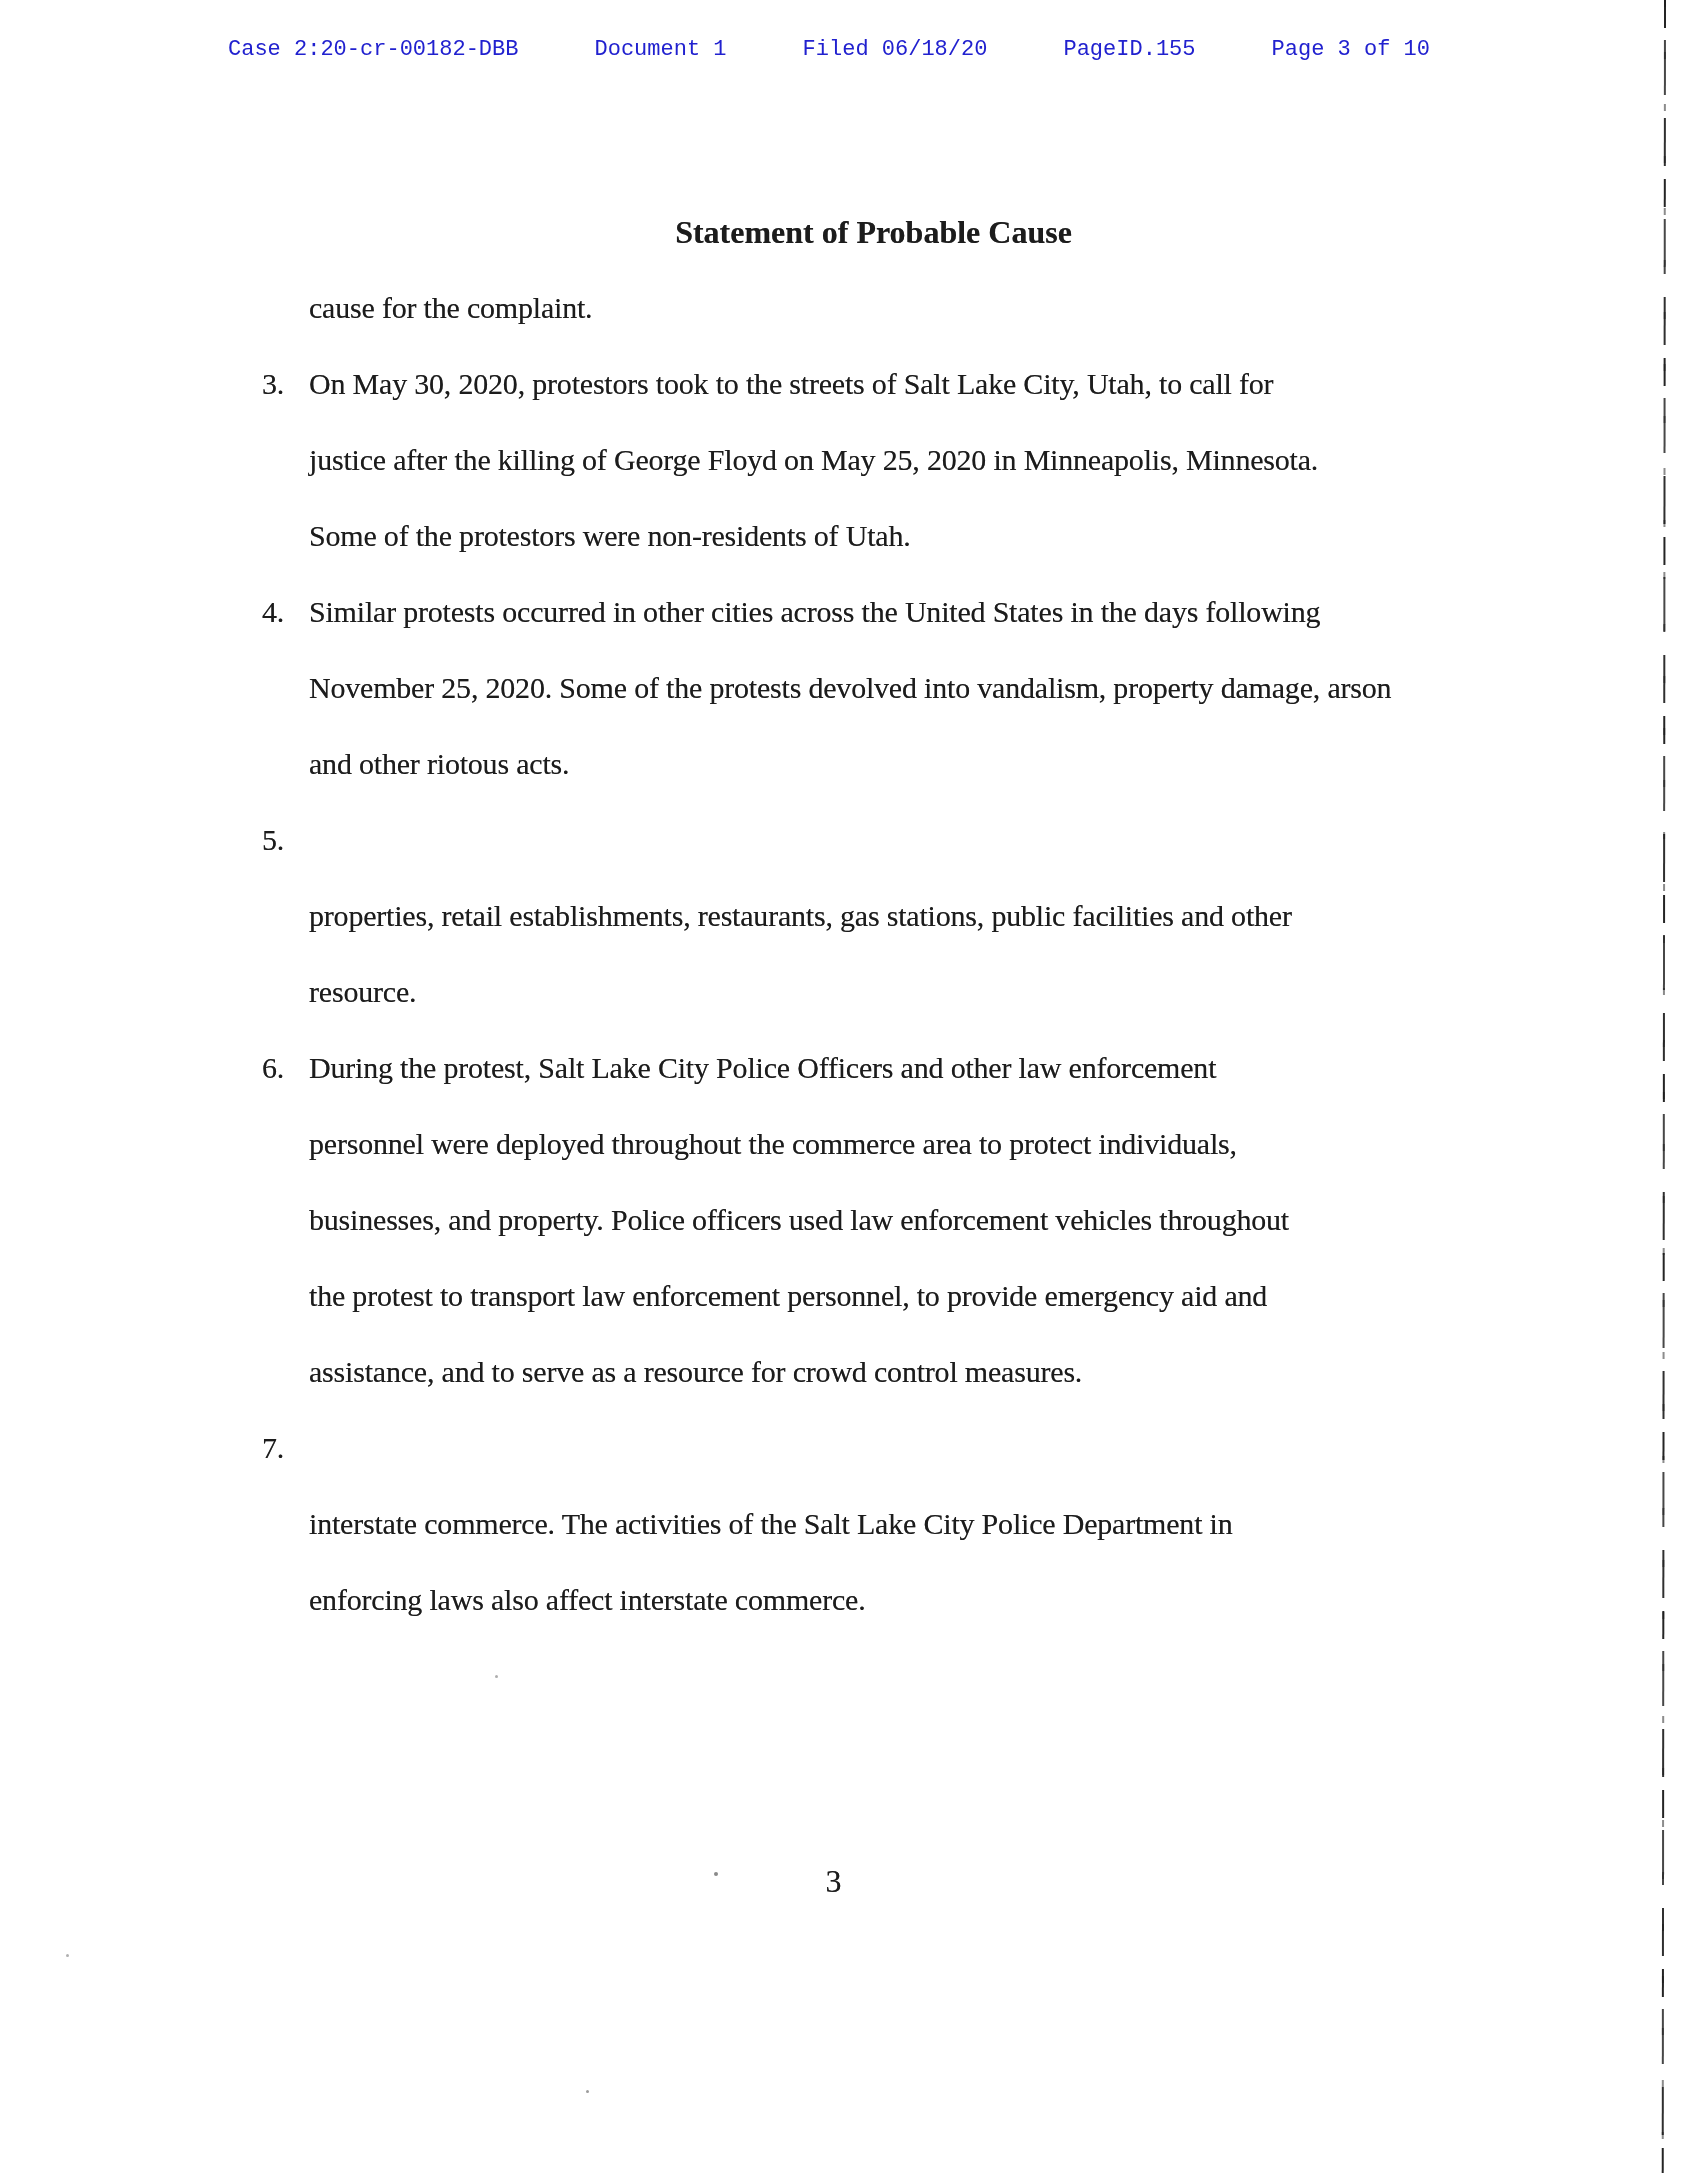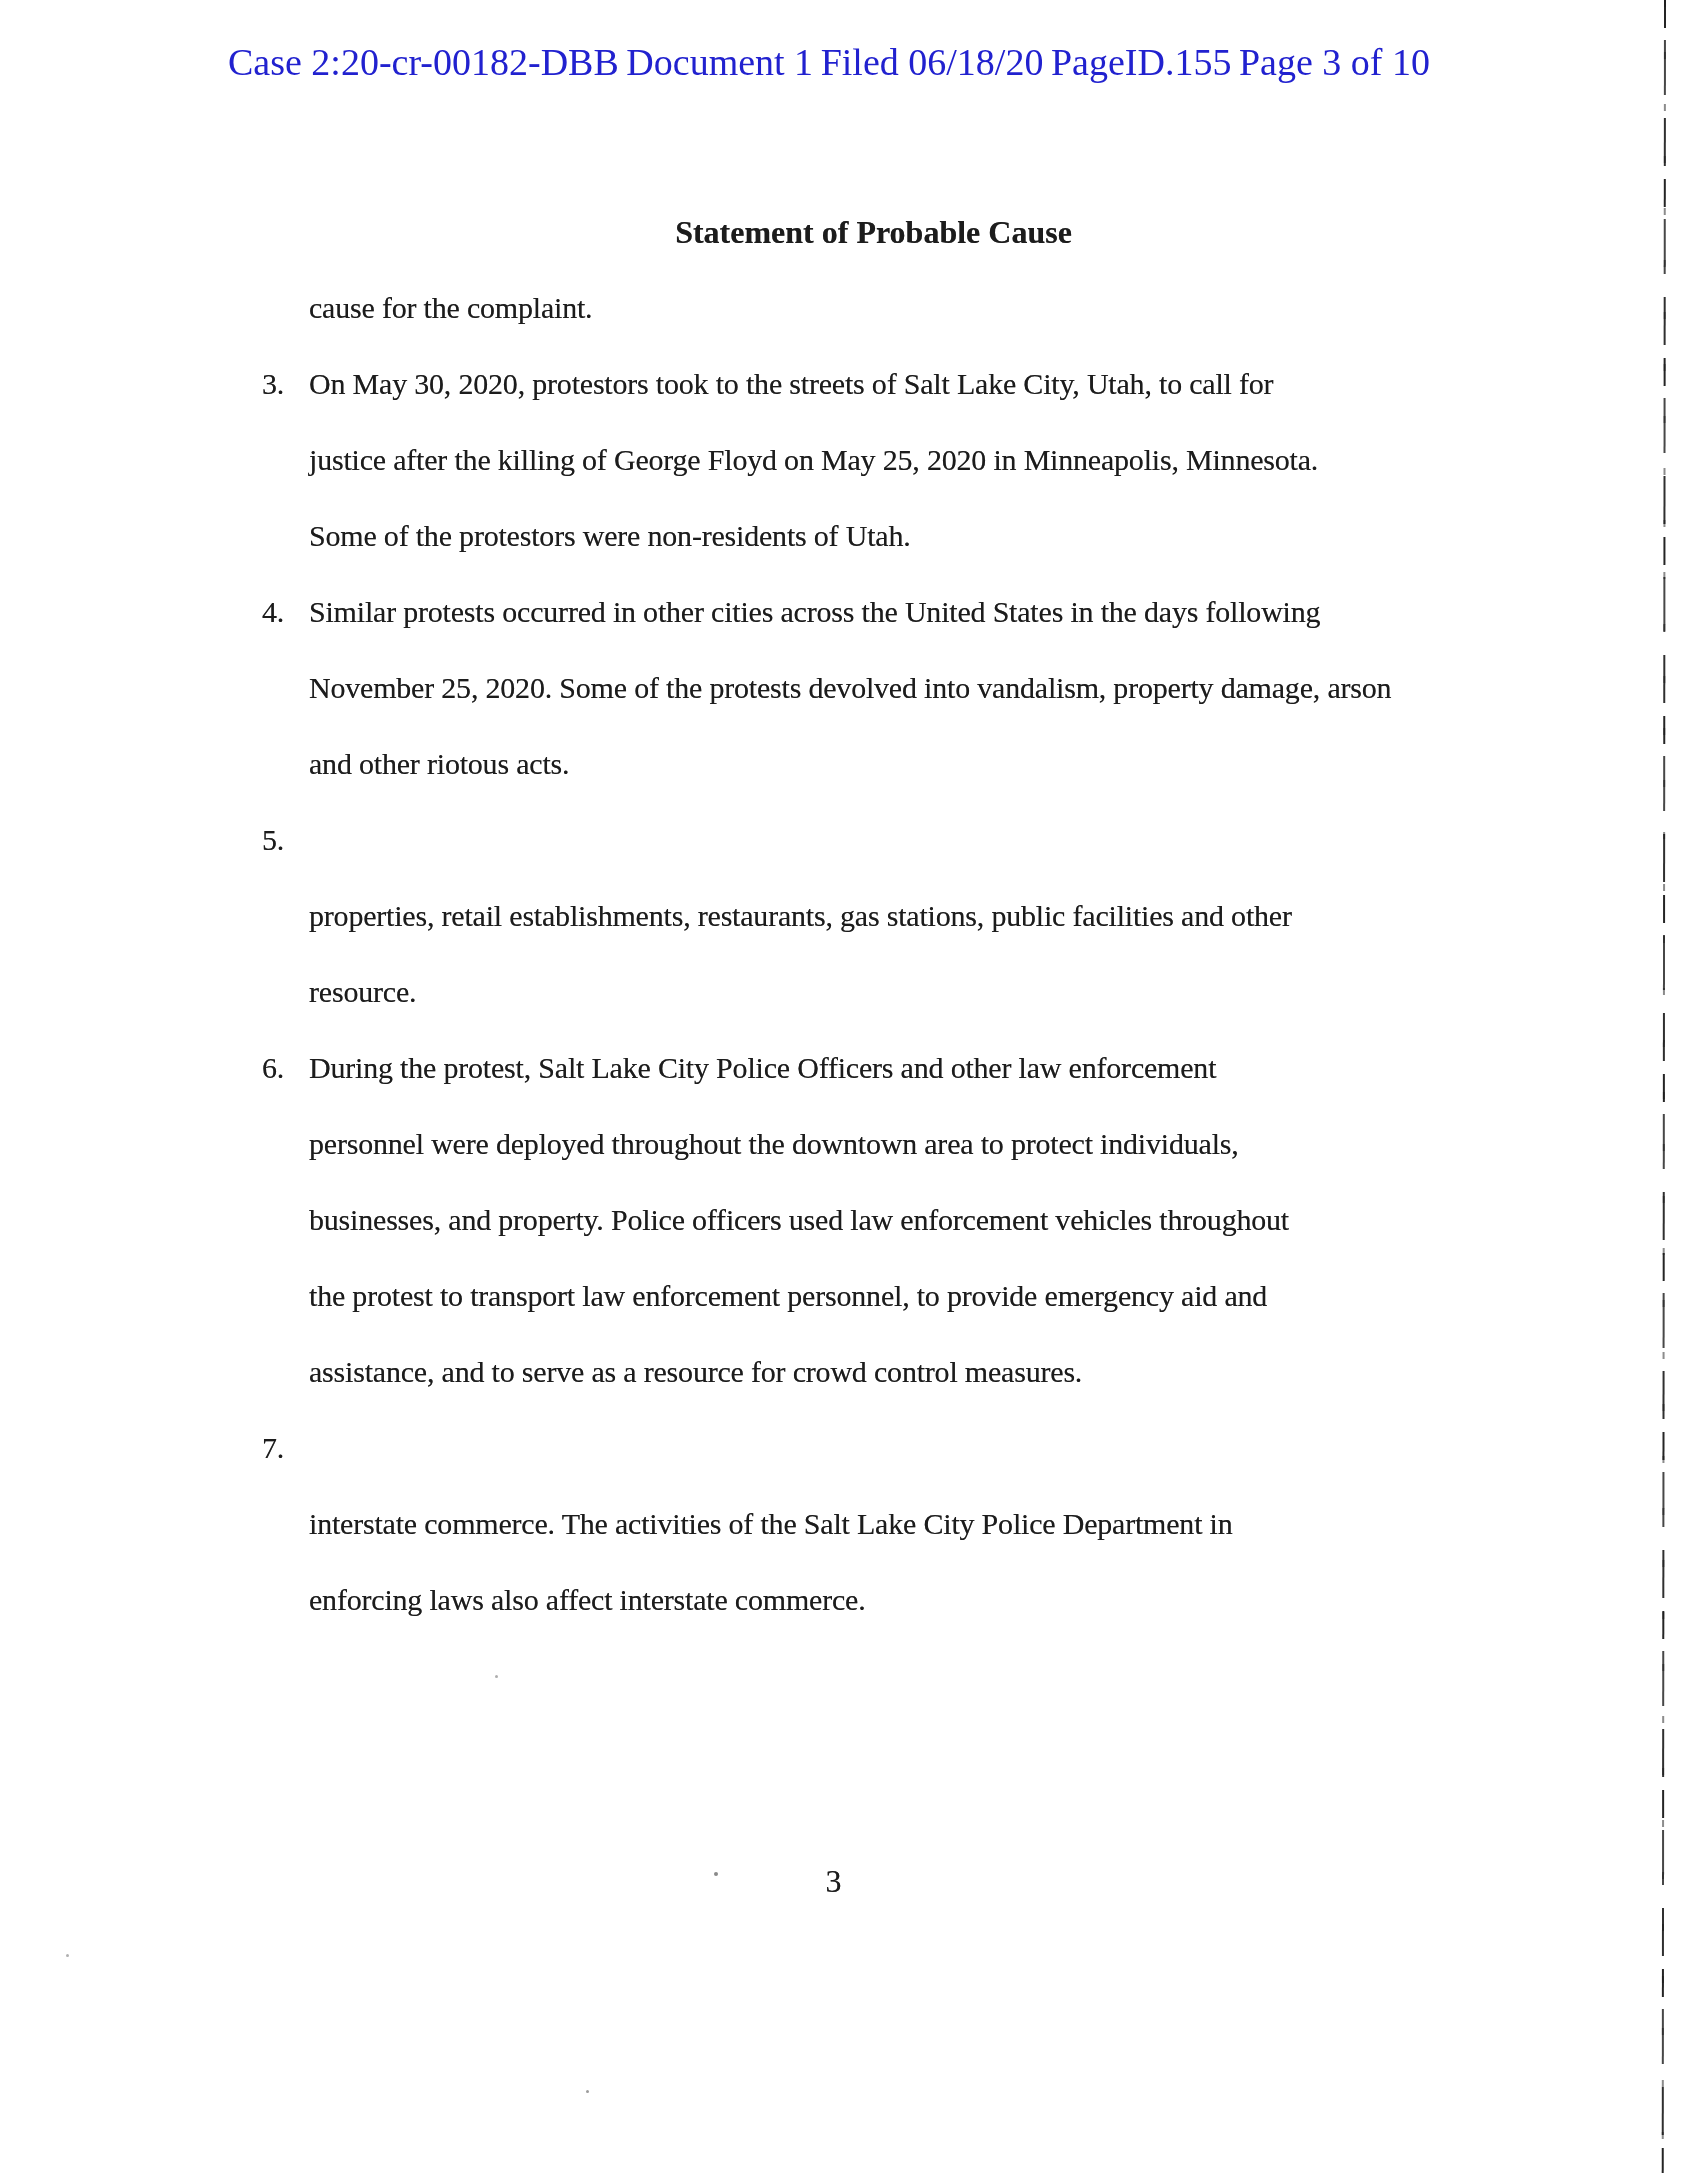--- a/index.html
+++ b/index.html
@@ -10,24 +10,24 @@
     position: relative;
     overflow: hidden;
   }
   .page {
     position: absolute; inset: 0;
     background: #ffffff;
   }
   
   .ecf-header {
     position: absolute;
-    left: 228px; top: 44px; width: 1202px;
+    left: 228px; top: 32px; width: 1202px;
     display: flex; justify-content: space-between;
-    font-family: Liberation Serif, serif;
-    font-size: 38px; line-height: 36px;
+    font-family: Liberation Mono, monospace;
+    font-size: 22px; line-height: 36px;
     color: #2121cf;
     white-space: nowrap;
   }
   
   .content {
     position: absolute;
     left: 309px; top: 194px; width: 1129px;
     font-size: 30px; line-height: 76px;
     letter-spacing: -0.2px;
     color: #1c1c1c;
@@ -95,21 +95,21 @@
         <div class="line"><span class="num">3.</span><span>On May 30, 2020, protestors took to the streets of Salt Lake City, Utah, to call for</span></div>
         <div class="line"><span>justice after the killing of George Floyd on May 25, 2020 in Minneapolis, Minnesota.</span></div>
         <div class="line"><span>Some of the protestors were non-residents of Utah.</span></div>
         <div class="line"><span class="num">4.</span><span>Similar protests occurred in other cities across the United States in the days following</span></div>
         <div class="line"><span>November 25, 2020. Some of the protests devolved into vandalism, property damage, arson</span></div>
         <div class="line"><span>and other riotous acts.</span></div>
         <div class="line"><span class="num">5.</span></div>
         <div class="line"><span>properties, retail establishments, restaurants, gas stations, public facilities and other</span></div>
         <div class="line"><span>resource.</span></div>
         <div class="line"><span class="num">6.</span><span>During the protest, Salt Lake City Police Officers and other law enforcement</span></div>
-        <div class="line"><span>personnel were deployed throughout the downtown area to protect individuals,</span></div>
+        <div class="line"><span>personnel were deployed throughout the commerce area to protect individuals,</span></div>
         <div class="line"><span>businesses, and property. Police officers used law enforcement vehicles throughout</span></div>
         <div class="line"><span>the protest to transport law enforcement personnel, to provide emergency aid and</span></div>
         <div class="line"><span>assistance, and to serve as a resource for crowd control measures.</span></div>
         <div class="line"><span class="num">7.</span></div>
         <div class="line"><span>interstate commerce. The activities of the Salt Lake City Police Department in</span></div>
         <div class="line"><span>enforcing laws also affect interstate commerce.</span></div>
       </div>
   </div>
 
   <div class="page-number">3</div>

